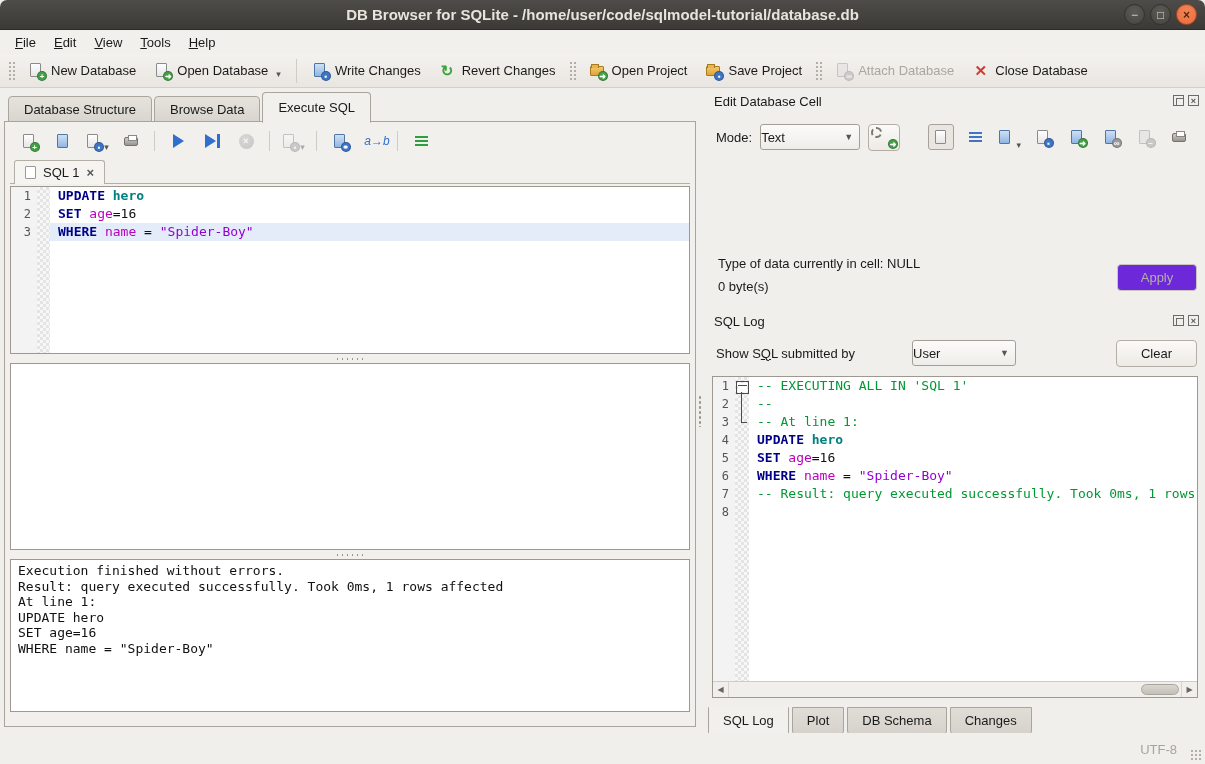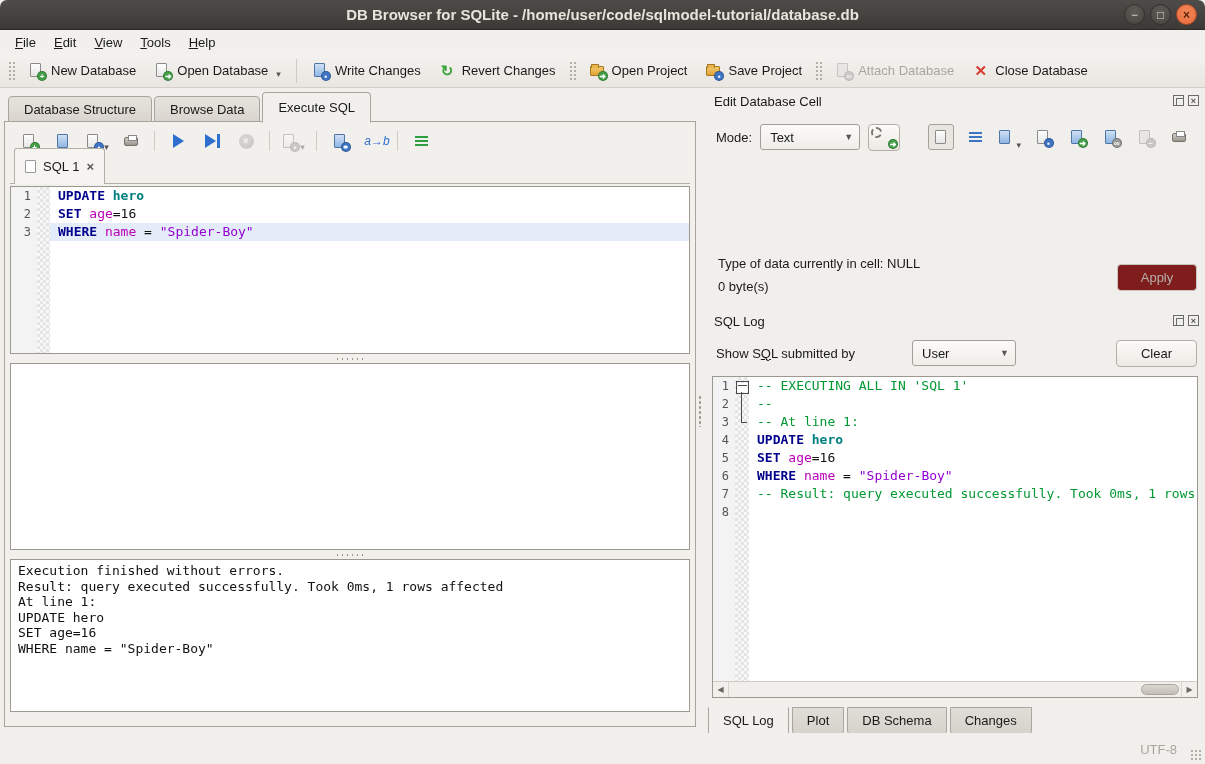--- a/index.html
+++ b/index.html
@@ -88,21 +88,21 @@
     border:1px solid #a9a59d;z-index:2;padding:4px 5px;}
 
   .ed-toolbar{display:flex;align-items:center;gap:12px;height:30px;padding-left:8px;}
   .ed-btn{width:22px;height:22px;display:flex;align-items:center;justify-content:center;position:relative;}
   .ed-btn.disabled{opacity:.45;filter:grayscale(1);}
   .ed-sep{width:1px;height:20px;background:#cfccc4;}
   .ab-glyph{color:#2f6fd0;font-weight:normal;font-size:12px;font-style:italic;margin-left:6px;}
 
   .sqltab-row{height:28px;border-bottom:1px solid #b3afa7;display:flex;align-items:flex-end;padding-left:4px;}
   .sqltab{display:flex;align-items:center;gap:7px;background:#f6f4f1;border:1px solid #b3afa7;border-bottom:none;
-    border-radius:3px 3px 0 0;padding:10px 10px;margin-bottom:-1px;position:relative;z-index:1;}
+    border-radius:3px 3px 0 0;padding:4px 10px;margin-bottom:-1px;position:relative;z-index:1;}
   .sqltab .close-x{color:#555;font-weight:bold;font-size:13px;line-height:1;}
   .tab-doc{width:11px;height:13px;border:1px solid #999;background:#fff;display:inline-block;border-radius:1px;}
 
   .code-box{position:relative;background:#fff;border:1px solid #9d9991;margin-top:2px;overflow:hidden;}
   .editor-box{height:168px;}
   .gut-col{position:absolute;left:0;top:0;bottom:0;width:26px;background:#f3f3f3;}
   .fold-col{position:absolute;left:26px;top:0;bottom:0;width:13px;background-color:#f7f7f7;
     background-image:linear-gradient(45deg,#e4e4e4 25%,transparent 25%,transparent 75%,#e4e4e4 75%),
       linear-gradient(45deg,#e4e4e4 25%,transparent 25%,transparent 75%,#e4e4e4 75%);
     background-size:6px 6px;background-position:0 0,3px 3px;}
@@ -140,25 +140,25 @@
   
   .right-panel{position:absolute;left:704px;top:0;width:501px;height:645px;}
   .dock-title{position:absolute;left:10px;color:#1a1a1a;}
   .dock-icons{position:absolute;right:6px;display:flex;gap:4px;align-items:center;}
   .dock-float{width:11px;height:11px;border:1px solid #6b6b6b;position:relative;background:#f1efec;}
   .dock-float::before{content:"";position:absolute;left:2px;top:2px;width:6px;height:6px;border:1px solid #6b6b6b;background:#f1efec;}
   .dock-close{width:11px;height:11px;border:1px solid #6b6b6b;font:bold 9px/10px "Liberation Sans",sans-serif;
     text-align:center;color:#555;}
 
   .select{height:26px;background:linear-gradient(#fcfbfa,#efede9);border:1px solid #a39f97;border-radius:3px;
-    display:flex;align-items:center;padding:0 6px 0 9px;justify-content:space-between;cursor:default;}
+    display:flex;align-items:center;padding:0 6px 0 0;justify-content:space-between;cursor:default;}
   .select .arr{font-size:9px;color:#555;margin-left:10px;}
   .btn{height:27px;background:linear-gradient(#fbfaf8,#edeae5);border:1px solid #b3afa7;border-radius:4px;
     display:flex;align-items:center;justify-content:center;padding:0 12px;}
-  .btn.disabled{background:#7f1d1d;color:#b4b0a8;border-color:#cac6bf;}
+  .btn.disabled{background:#6d28d9;color:#b4b0a8;border-color:#cac6bf;}
   .btn::first-letter{text-decoration:underline;}
   .mode-row{position:absolute;left:12px;top:34px;right:4px;height:30px;display:flex;align-items:center;}
   .mode-label{margin-right:8px;}
   .mode-select{width:100px;}
   .gearbtn{width:32px;height:27px;border:1px solid #b3afa7;border-radius:4px;margin-left:8px;
     background:linear-gradient(#fbfaf8,#edeae5);position:relative;}
   .cell-icons{display:flex;gap:8px;margin-left:28px;align-items:center;}
   .cbtn{width:26px;height:26px;display:flex;align-items:center;justify-content:center;position:relative;}
   .cbtn.selected{border:1px solid #a6a29a;border-radius:3px;background:#e9e6e1;}
   .cbtn.disabled{opacity:.45;filter:grayscale(1);}

